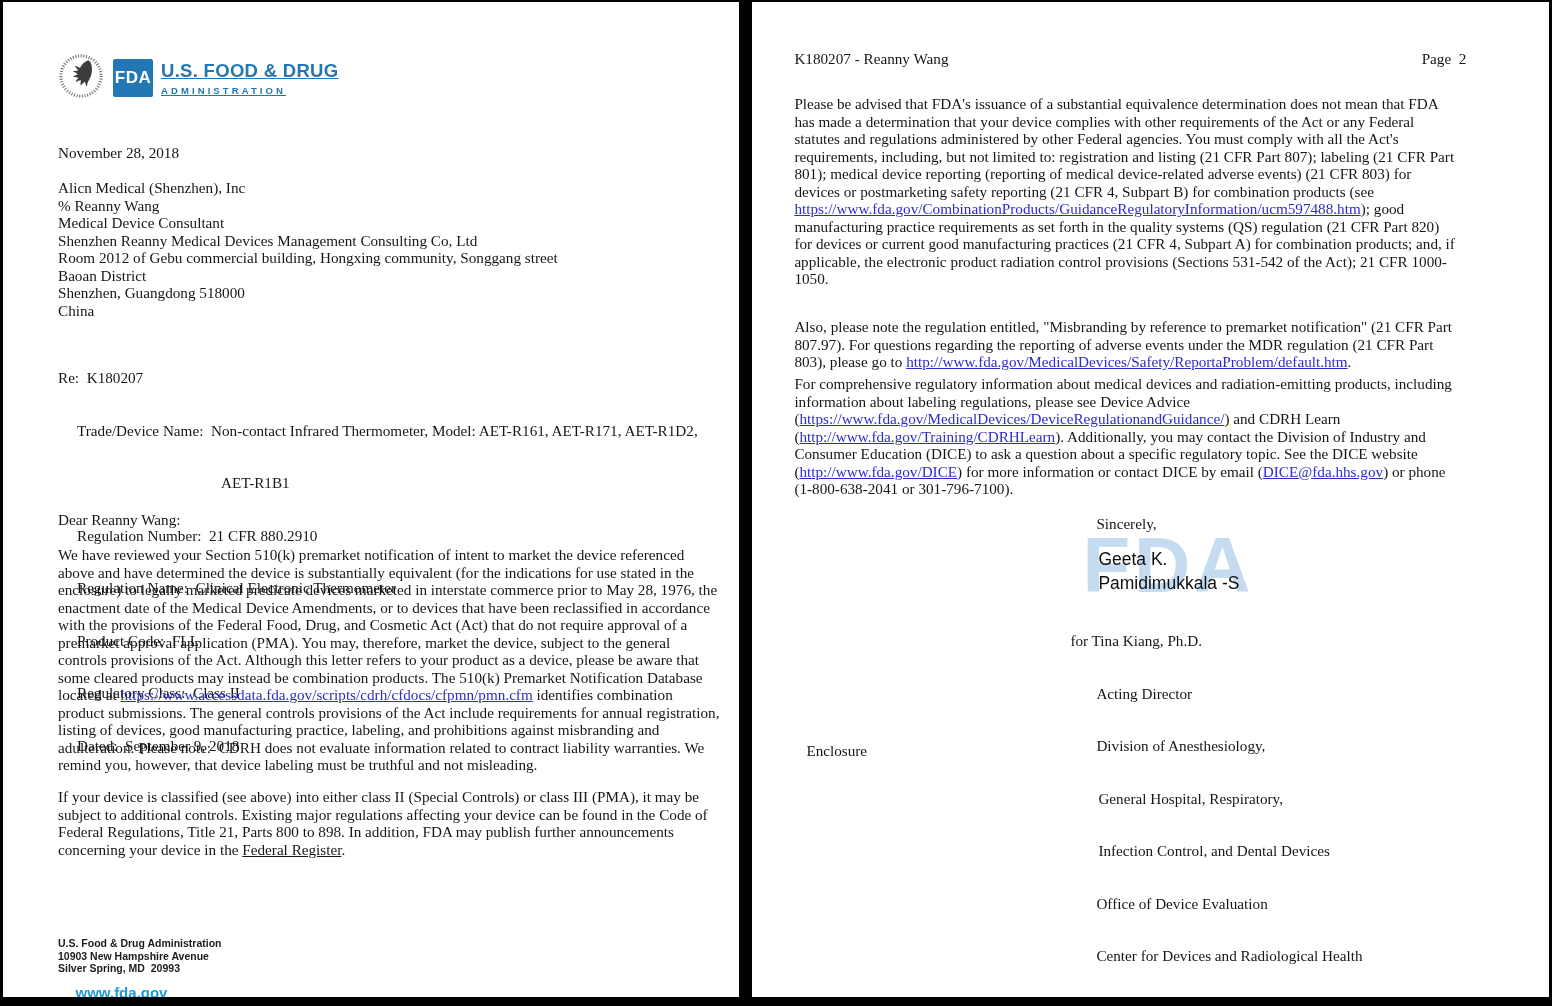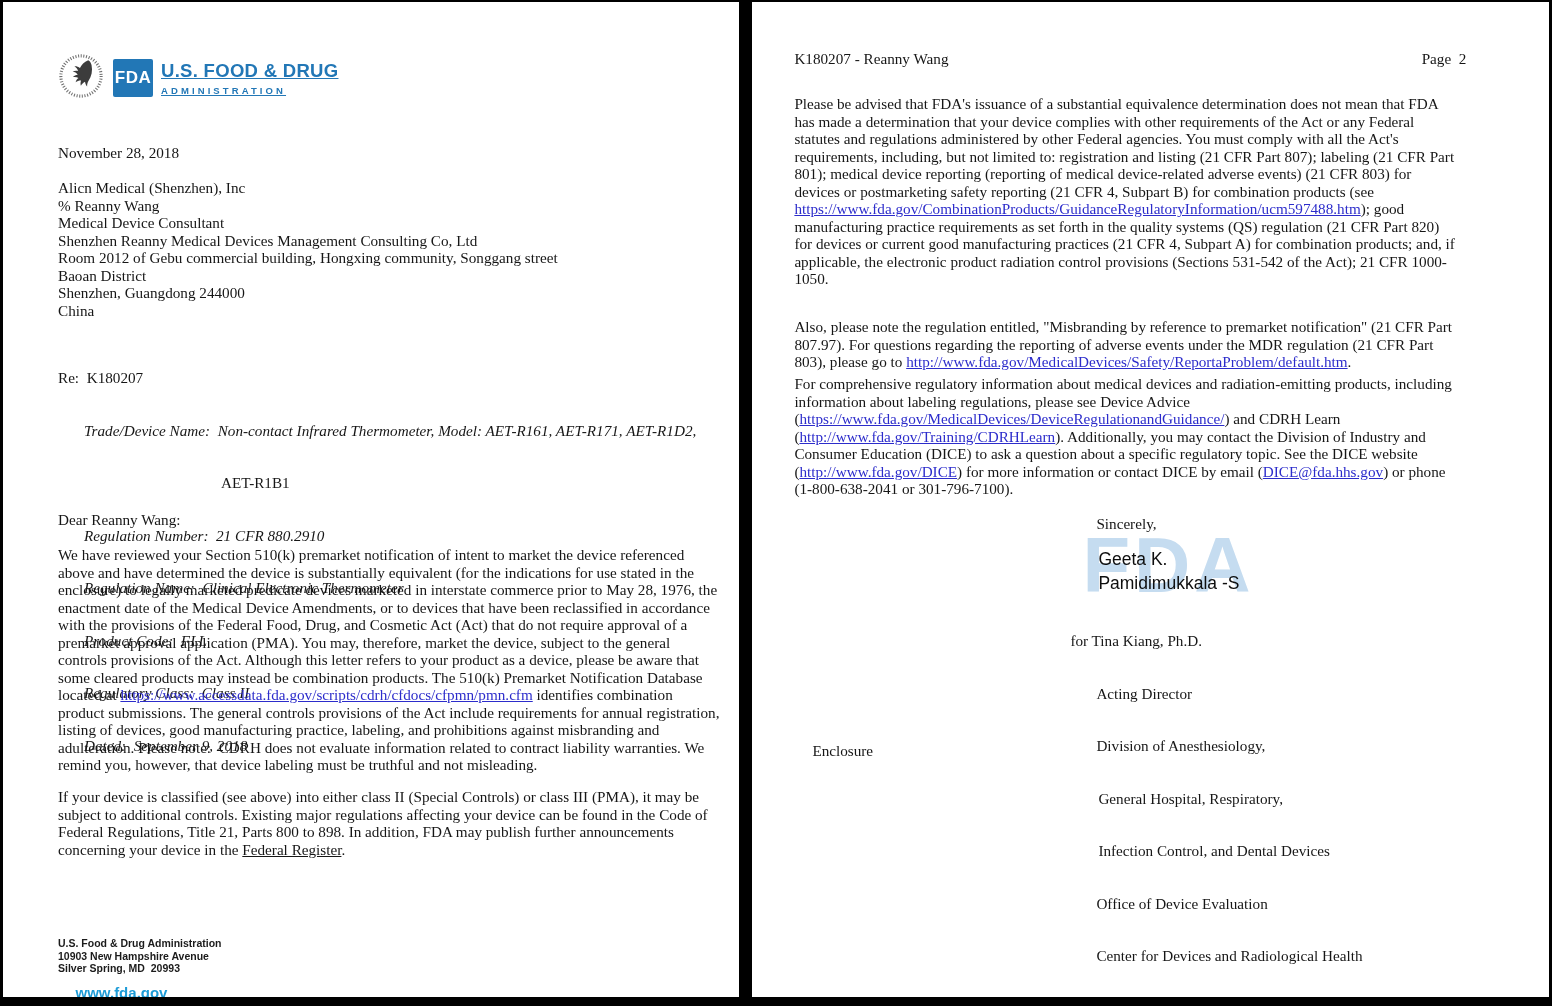--- a/index.html
+++ b/index.html
@@ -26,21 +26,21 @@
           display:flex;align-items:center;justify-content:center;
           color:#fff;font-family:"Liberation Sans",sans-serif;font-weight:bold;font-size:17px;letter-spacing:.5px;}
   .wordmark{left:158px;top:58px;font-family:"Liberation Sans",sans-serif;color:var(--fda-blue);text-decoration:underline;}
   .wordmark .l1{font-size:18.5px;font-weight:bold;letter-spacing:.3px;}
   .wordmark .l2{font-size:9.5px;font-weight:bold;letter-spacing:3.1px;margin-top:3px;}
   
   .date{top:142px;left:55px;}
   .addr{top:177px;left:55px;}
   .re{top:332px;left:55px;}
   .re .line{white-space:pre-wrap;}
-  .ind1{margin-left:26px;font-style:italic;}
+  .ind1{margin-left:19px;}
   .ind2{margin-left:163px;}
   .salute{top:509px;left:55px;}
   .p1a{top:544px;left:55px;}
   .p1b{top:786px;left:55px;}
   .footer{top:911px;left:55px;font-family:"Liberation Sans",sans-serif;font-size:10.5px;font-weight:bold;
           color:#1b1b1b;line-height:12.2px;white-space:pre-wrap;}
   .footer-link{display:inline-block;margin-top:1px;color:var(--footer-link);text-decoration:underline;cursor:pointer;
                font-family:"Liberation Sans",sans-serif;font-size:15px;font-weight:bold;}
   
   .p2-header{top:48px;left:42px;width:672px;display:flex;justify-content:space-between;}
@@ -48,21 +48,21 @@
   .q2{top:316px;left:42px;}
   .q3{top:373px;left:42px;}
   .sincerely{top:513px;left:344px;}
   .watermark{top:518px;left:330px;font-family:"Liberation Sans",sans-serif;font-weight:bold;font-size:78px;
              letter-spacing:4px;color:var(--watermark);z-index:0;}
   .sig-name{top:546px;left:346px;font-family:"Liberation Sans",sans-serif;font-size:17.5px;line-height:23.5px;
             color:#0e0e0e;white-space:pre-wrap;z-index:1;}
   .signoff{top:595px;left:318px;}
   .s-ind1{margin-left:26px;}
   .s-ind2{margin-left:28px;}
-  .enclosure{top:740px;left:60px;}
+  .enclosure{top:740px;left:54px;}
 </style>
 </head>
 <body>
 
 <div class="canvas">
 
   <div class="page page-1">
 
     <div class="abs seal">
       <svg viewBox="0 0 48 48" width="46" height="46">
@@ -77,21 +77,21 @@
     </div>
 
     <div class="abs serif date">November 28, 2018</div>
 
     <div class="abs serif addr">Alicn Medical (Shenzhen), Inc
 % Reanny Wang
 Medical Device Consultant
 Shenzhen Reanny Medical Devices Management Consulting Co, Ltd
 Room 2012 of Gebu commercial building, Hongxing community, Songgang street
 Baoan District
-Shenzhen, Guangdong 244000
+Shenzhen, Guangdong 518000
 China</div>
 
     <div class="abs serif re">
       <div class="line">Re:  K180207</div>
       <div class="line ind1">Trade/Device Name:  Non-contact Infrared Thermometer, Model: AET-R161, AET-R171, AET-R1D2,</div>
       <div class="line ind2">AET-R1B1</div>
       <div class="line ind1">Regulation Number:  21 CFR 880.2910</div>
       <div class="line ind1">Regulation Name:  Clinical Electronic Thermometer</div>
       <div class="line ind1">Product Code:  FLL</div>
       <div class="line ind1">Regulatory Class:  Class II</div>

